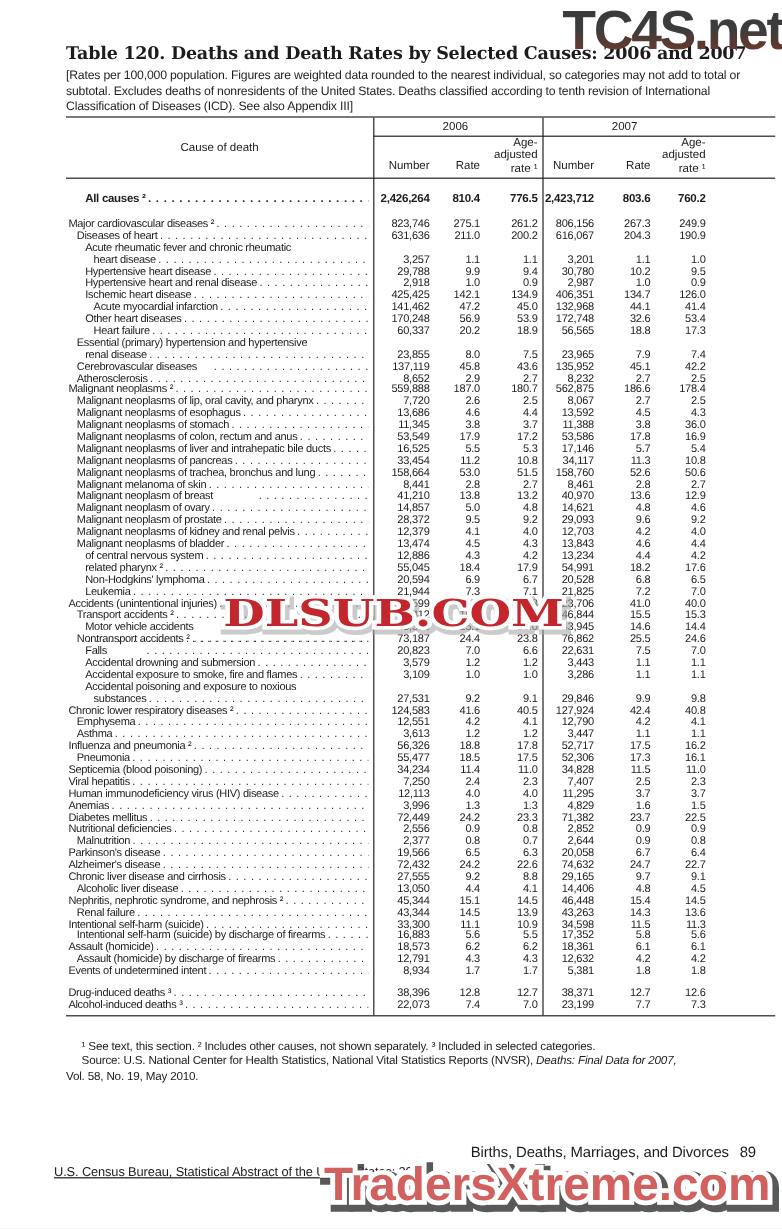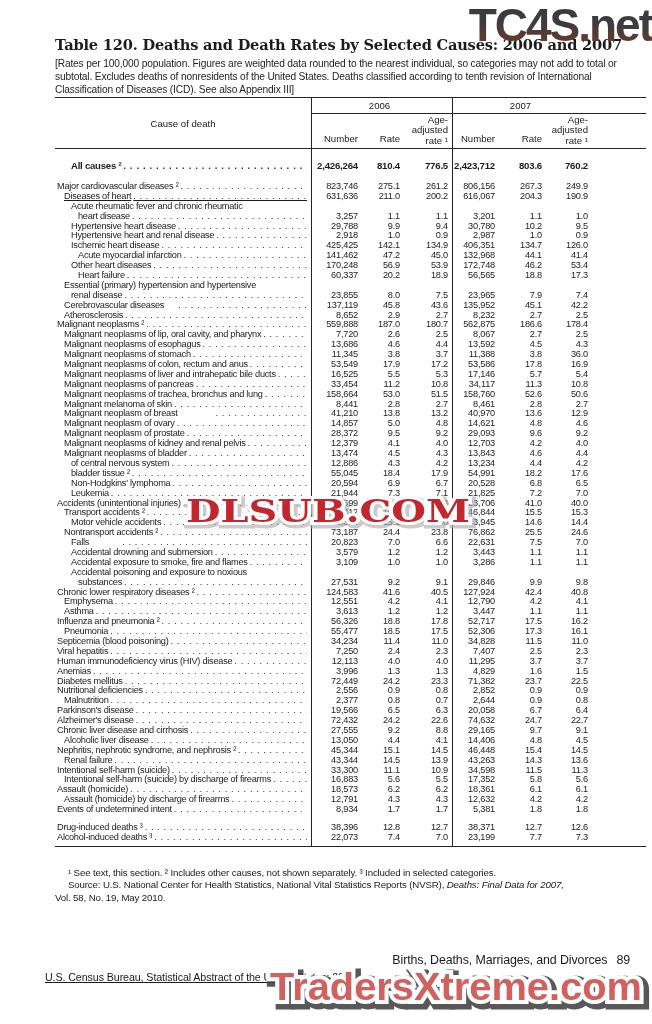--- a/index.html
+++ b/index.html
@@ -122,21 +122,21 @@
         <span class="dots"></span>
       </div>
       <span class="val c1">823,746</span>
       <span class="val c2">275.1</span>
       <span class="val c3">261.2</span>
       <span class="val c4">806,156</span>
       <span class="val c5">267.3</span>
       <span class="val c6">249.9</span>
     </div>
         <div class="tr">
-      <div class="labelcell" style="padding-left: 9px; text-decoration: underline;">
+      <div class="labelcell" style="padding-left: 9px;">
         <span class="lbl">Diseases of heart</span>
         <span class="dots"></span>
       </div>
       <span class="val c1">631,636</span>
       <span class="val c2">211.0</span>
       <span class="val c3">200.2</span>
       <span class="val c4">616,067</span>
       <span class="val c5">204.3</span>
       <span class="val c6">190.9</span>
     </div>
@@ -214,21 +214,21 @@
     </div>
         <div class="tr">
       <div class="labelcell" style="padding-left: 16px;">
         <span class="lbl">Other heart diseases</span>
         <span class="dots"></span>
       </div>
       <span class="val c1">170,248</span>
       <span class="val c2">56.9</span>
       <span class="val c3">53.9</span>
       <span class="val c4">172,748</span>
-      <span class="val c5">46.2</span>
+      <span class="val c5">32.6</span>
       <span class="val c6">53.4</span>
     </div>
         <div class="tr">
       <div class="labelcell" style="padding-left: 23px;">
         <span class="lbl">Heart failure</span>
         <span class="dots"></span>
       </div>
       <span class="val c1">60,337</span>
       <span class="val c2">20.2</span>
       <span class="val c3">18.9</span>
@@ -459,21 +459,21 @@
       </div>
       <span class="val c1">12,886</span>
       <span class="val c2">4.3</span>
       <span class="val c3">4.2</span>
       <span class="val c4">13,234</span>
       <span class="val c5">4.4</span>
       <span class="val c6">4.2</span>
     </div>
         <div class="tr">
       <div class="labelcell" style="padding-left: 16px;">
-        <span class="lbl">bladder tissue ²</span>
+        <span class="lbl">related pharynx ²</span>
         <span class="dots"></span>
       </div>
       <span class="val c1">55,045</span>
       <span class="val c2">18.4</span>
       <span class="val c3">17.9</span>
       <span class="val c4">54,991</span>
       <span class="val c5">18.2</span>
       <span class="val c6">17.6</span>
     </div>
         <div class="tr">
@@ -518,21 +518,21 @@
         <span class="dots"></span>
       </div>
       <span class="val c1">48,412</span>
       <span class="val c2">16.2</span>
       <span class="val c3">16.0</span>
       <span class="val c4">46,844</span>
       <span class="val c5">15.5</span>
       <span class="val c6">15.3</span>
     </div>
         <div class="tr">
-      <div class="labelcell" style="padding-left: 16px;">
+      <div class="labelcell" style="padding-left: 16px; flex-direction: column;">
         <span class="lbl">Motor vehicle accidents</span>
         <span class="dots"></span>
       </div>
       <span class="val c1">45,316</span>
       <span class="val c2">15.1</span>
       <span class="val c3">15.0</span>
       <span class="val c4">43,945</span>
       <span class="val c5">14.6</span>
       <span class="val c6">14.4</span>
     </div>

